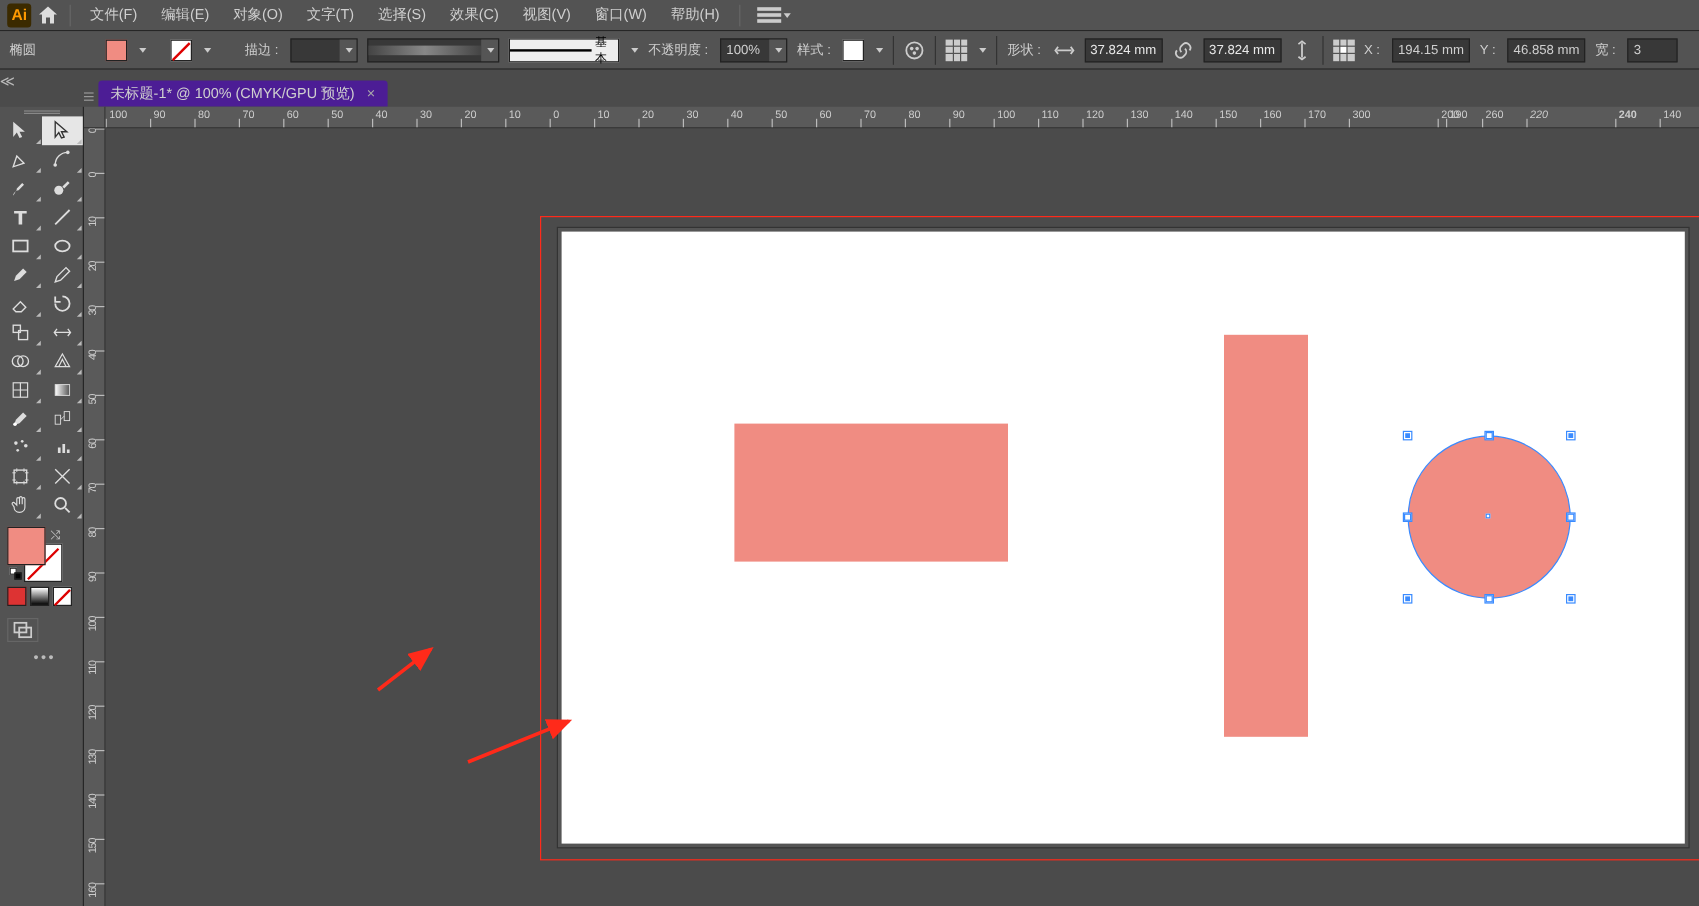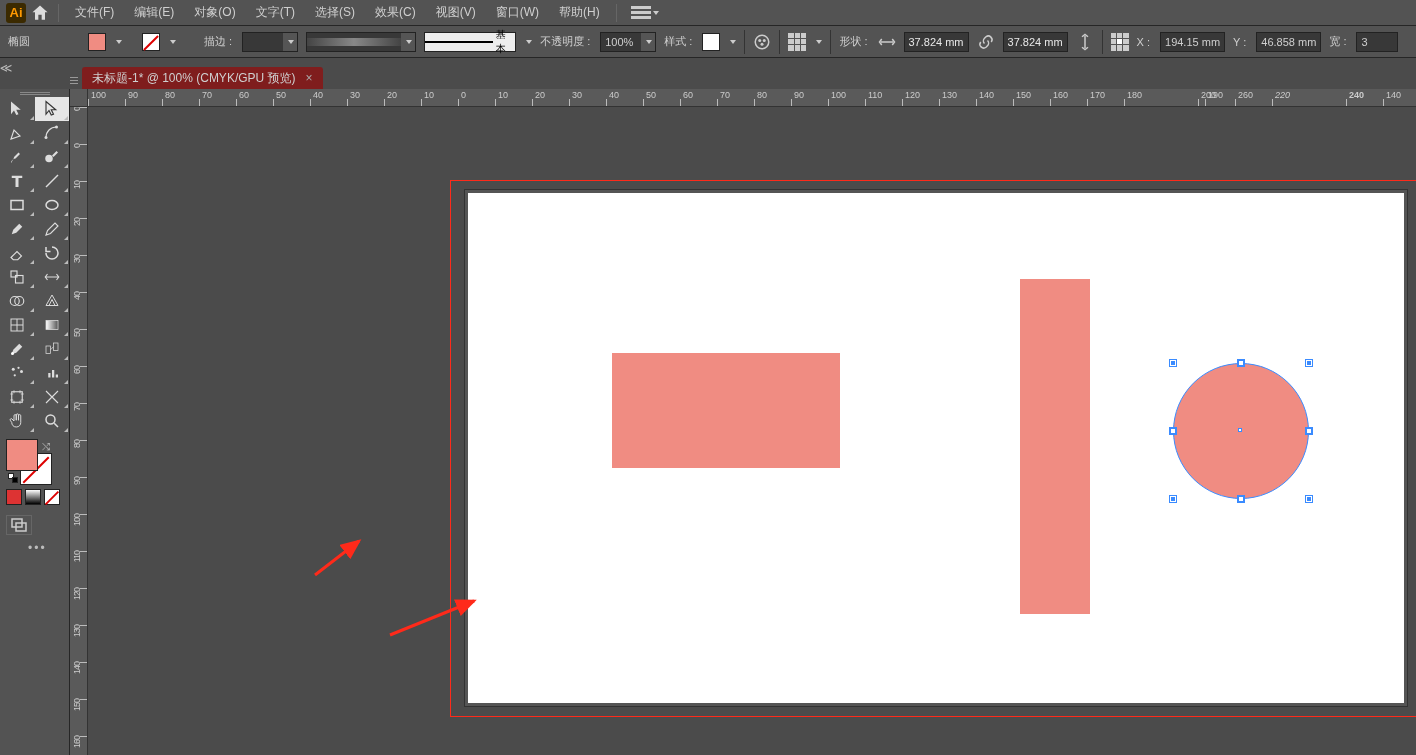--- a/index.html
+++ b/index.html
@@ -43,21 +43,21 @@
   .icon-grid{width:18px;height:18px;display:grid;grid-template-columns:repeat(3,1fr);grid-template-rows:repeat(3,1fr);gap:1px;}
   .icon-grid span{background:#ccc;}
   .small-ic{width:18px;height:18px;color:#ccc;}
   .vsep{width:1px;height:24px;background:#333;}
   
   .sidegrip{position:absolute;left:0;top:58px;width:12px;height:20px;display:flex;align-items:center;justify-content:center;color:#bbb;cursor:pointer;}
   
   .tabrow{position:absolute;left:70px;top:67px;height:22px;display:flex;align-items:flex-end;}
   .tabrow .grip{width:8px;height:18px;margin-right:4px;display:flex;flex-direction:column;justify-content:center;gap:2px;}
   .tabrow .grip span{height:1px;background:#999;}
-  .doc-tab{height:22px;background:#7f1d1d;color:var(--text-dim);display:flex;align-items:center;padding:0 10px;font-size:12px;gap:10px;border-top-left-radius:3px;border-top-right-radius:3px;}
+  .doc-tab{height:22px;background:#4c1d95;color:var(--text-dim);display:flex;align-items:center;padding:0 10px;font-size:12px;gap:10px;border-top-left-radius:3px;border-top-right-radius:3px;}
   .doc-tab .close{color:#aaa;cursor:pointer;}
   
   .workspace{position:absolute;left:70px;top:89px;right:0;bottom:0;background:var(--bg);}
   .ruler-c{position:absolute;left:0;top:0;width:18px;height:18px;background:#5a5a5a;border-right:1px solid #333;border-bottom:1px solid #333;}
   .ruler-h{position:absolute;left:18px;right:0;top:0;height:18px;background:#5a5a5a;border-bottom:1px solid #333;overflow:hidden;}
   .ruler-v{position:absolute;left:0;top:18px;bottom:0;width:18px;background:#5a5a5a;border-right:1px solid #333;overflow:hidden;}
   .tick-h{position:absolute;top:0;width:30px;height:18px;color:#ccc;font-size:9px;}
   .tick-h .major{position:absolute;bottom:0;left:0;width:1px;height:8px;background:#bbb;}
   .tick-h .lbl{position:absolute;top:1px;left:3px;}
   .tick-v{position:absolute;left:0;width:18px;color:#ccc;font-size:9px;}
@@ -607,21 +607,21 @@
       <div class="tick-h" style="left: 962px;">
         <div class="major"></div>
         <div class="lbl">160</div>
       </div>
       <div class="tick-h" style="left: 999px;">
         <div class="major"></div>
         <div class="lbl">170</div>
       </div>
       <div class="tick-h" style="left: 1036px;">
         <div class="major"></div>
-        <div class="lbl">180</div>
+        <div class="lbl">300</div>
       </div>
       <div class="tick-h" style="left: 1117px;">
         <div class="major"></div>
         <div class="lbl">190</div>
       </div>
       <div class="tick-h" style="left: 1110px;">
         <div class="major"></div>
         <div class="lbl">200</div>
       </div>
       <div class="tick-h" style="left: 1147px;">

